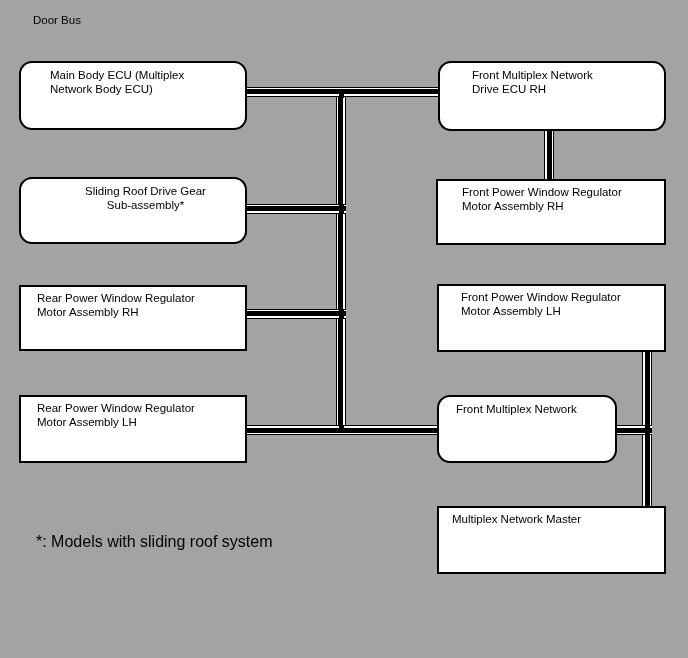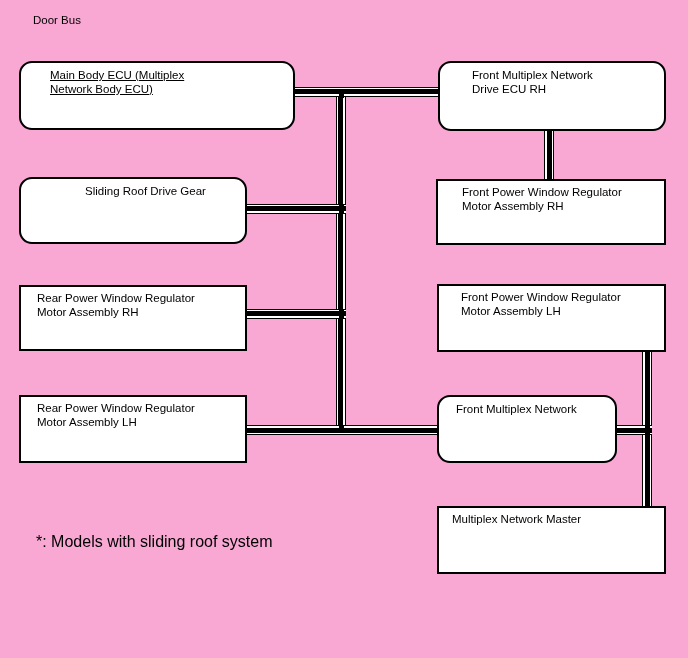--- a/index.html
+++ b/index.html
@@ -1,17 +1,17 @@
 <!DOCTYPE html>
 <html><head>
 <meta charset="utf-8">
 <style>
   html,body { margin:0; padding:0; background:#ffffff; }
   .canvas {
-    position:relative; width:688px; height:658px; background:#f9a8d4;
+    position:relative; width:688px; height:658px; background:#a3a3a3;
     font-family:"Liberation Sans", sans-serif; color:#000; overflow:hidden;
   }
   .diagram-title {
     position:absolute; left:33px; top:14px;
     font-size:11.5px; line-height:13px; color:#000;
   }
   .footnote {
     position:absolute; left:36px; top:535px;
     font-size:16px; line-height:13px; color:#000;
   }
@@ -39,21 +39,21 @@
   #bus-e     { left:544px; top:129px; height:52px; }
   #bus-f     { left:642px; top:350px; height:158px; }
   #bus-g     { left:615px; top:425px; width:37px; }
 
   #j1 { left:338.5px; top:90px;  width:5px; height:8px; }
   #j2 { left:338.5px; top:204px; width:5px; height:10px; }
   #j3 { left:338.5px; top:309px; width:5px; height:10px; }
   #j4 { left:338.5px; top:425px; width:5px; height:8px; }
   #j5 { left:644.5px; top:425px; width:5px; height:10px; }
 
-  #n-main     { left:19px;  top:61px;  width:276px; height:69px; padding:5px 6px 0 29px;text-decoration:underline; }
+  #n-main     { left:19px;  top:61px;  width:228px; height:69px; padding:5px 6px 0 29px; }
   #n-roof     { left:19px;  top:177px; width:228px; height:67px; padding:5px 6px 0 31px;text-align:center; }
   #n-rear-rh  { left:19px;  top:285px; width:228px; height:66px; padding:4px 6px 0 16px; }
   #n-rear-lh  { left:19px;  top:395px; width:228px; height:68px; padding:4px 6px 0 16px; }
   #n-ecu-rh   { left:438px; top:61px;  width:228px; height:70px; padding:5px 6px 0 32px; }
   #n-reg-rh   { left:436px; top:179px; width:230px; height:66px; padding:4px 6px 0 24px; }
   #n-reg-lh   { left:437px; top:284px; width:229px; height:68px; padding:4px 6px 0 22px; }
   #n-ecu-lh   { left:437px; top:395px; width:180px; height:68px; padding:5px 6px 0 17px; }
   #n-master   { left:437px; top:506px; width:229px; height:68px; padding:4px 6px 0 13px; }
 </style>
 </head>
@@ -78,20 +78,21 @@
   <div class="joint" id="j4"></div>
   <div class="joint" id="j5"></div>
 
   <div class="node rounded" id="n-main">
     <div class="nl">Main Body ECU (Multiplex</div>
     <div class="nl">Network Body ECU)</div>
   </div>
 
   <div class="node rounded" id="n-roof">
     <div class="nl">Sliding Roof Drive Gear</div>
+    <div class="nl">Sub-assembly*</div>
   </div>
 
   <div class="node" id="n-rear-rh">
     <div class="nl">Rear Power Window Regulator</div>
     <div class="nl">Motor Assembly RH</div>
   </div>
 
   <div class="node" id="n-rear-lh">
     <div class="nl">Rear Power Window Regulator</div>
     <div class="nl">Motor Assembly LH</div>

